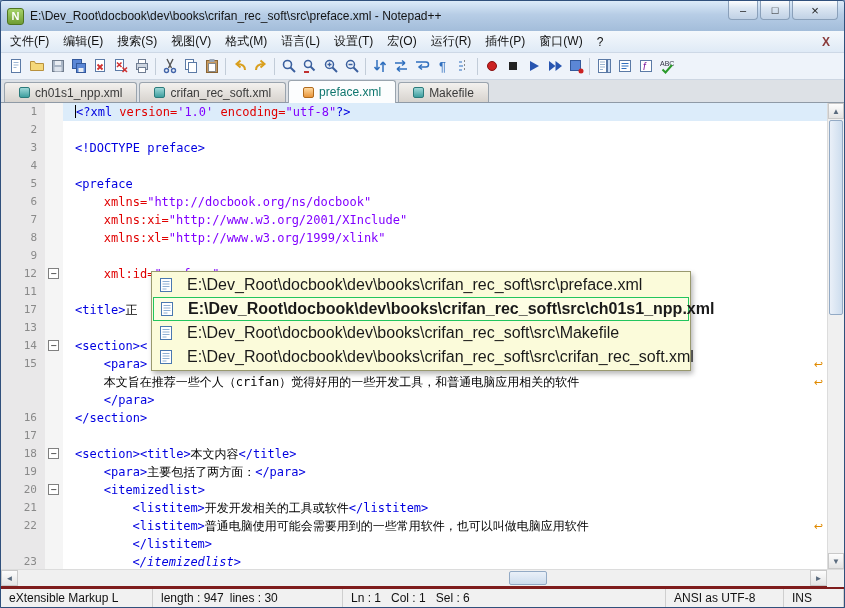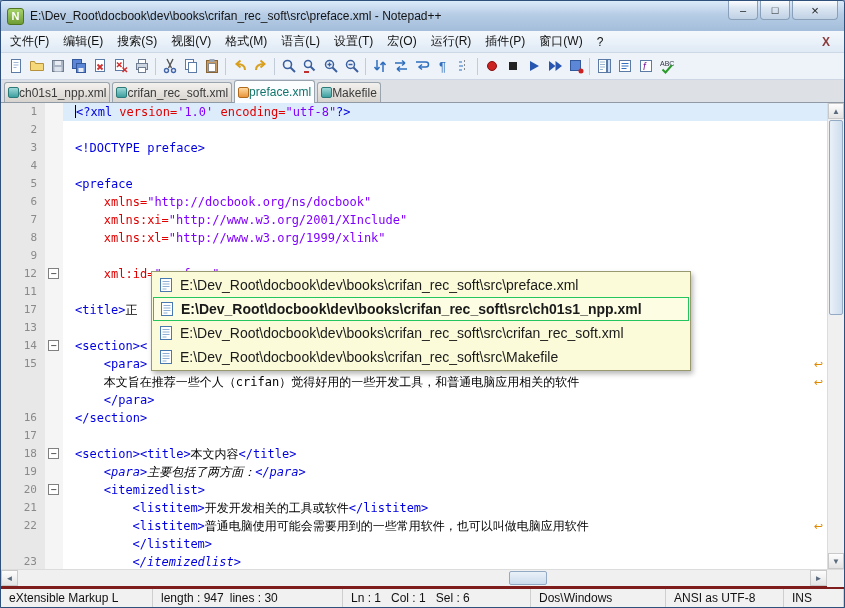--- a/index.html
+++ b/index.html
@@ -25,21 +25,21 @@
   .menu-item{padding:3px 7px;white-space:nowrap}
   .menu-x{margin-left:auto;padding:0 12px;color:#8a3a3a;font-weight:bold;font-size:12px}
   
   .toolbar{height:27px;flex:none;background:#eef3fa;display:flex;align-items:center;
            padding:0 4px;border-bottom:1px solid #cdd6e2}
   .ticon{width:21px;height:21px;display:flex;align-items:center;justify-content:center;flex:none}
   .tsep{width:1px;height:17px;background:#c2ccd8;margin:0 3px;flex:none}
   
   .tabbar{height:23px;flex:none;background:#dde1e6;display:flex;align-items:flex-end;
           padding-left:3px;border-bottom:1px solid #8f9aa6}
-  .tab{display:flex;align-items:center;font-size:12px;height:20px;padding:0 3px;
+  .tab{display:flex;align-items:center;gap:5px;font-size:12px;height:20px;padding:0 14px;
        border:1px solid #9aa4ae;border-bottom:none;background:linear-gradient(#f3f1ee,#d7d3ce);
        margin-right:2px;border-radius:3px 3px 0 0;color:#3a3a3a;white-space:nowrap}
   .tab.active{height:23px;background:#fcfdfe;margin-bottom:-1px;color:#0f766e}
   .tabicon{width:11px;height:11px;border-radius:2px;flex:none;
            background:linear-gradient(#9fd8d8,#3e9f9f);border:1px solid #2b7b7b}
   .tab.active .tabicon{background:linear-gradient(#ffd9a0,#e8953a);border-color:#b06a1d}
   
   .editor{position:relative;background:#fff;height:466px;flex:none;overflow:hidden}
   .lines{position:absolute;left:0;top:0;right:17px;bottom:0;overflow:hidden}
   .erow{display:flex;height:18px;line-height:18px;position:relative;
@@ -73,21 +73,21 @@
   
   .statusbar{height:21px;flex:none;background:#f1f1f1;border-top:3px solid #7f1d1d;display:flex;
              font-size:12px;color:#111;align-items:stretch;overflow:hidden}
   .sfield{border-right:1px solid #cfcfcf;display:flex;align-items:center;padding:0 8px;
           white-space:pre;overflow:hidden}
   .sf1{width:152px;flex:none}.sf2{width:190px;flex:none;gap:6px}
   .sf3{flex:1}.sf4{width:135px;flex:none}.sf5{width:118px;flex:none}.sf6{flex:none;width:60px}
   
   .popup{position:absolute;left:150px;top:270px;width:540px;background:#fbfbda;
          border:1px solid #99996f;box-shadow:2px 3px 5px rgba(0,0,0,.28);z-index:10;padding:1px}
-  .prow{display:flex;align-items:center;gap:8px;height:24px;padding:0 7px;font-size:14px;color:#1a1a1a}
+  .prow{display:flex;align-items:center;gap:15px;height:24px;padding:0 7px;font-size:16px;color:#1a1a1a}
   .prow.selected{font-weight:bold;border:1px solid #22c55e;background:#fdfde4}
   .picon{display:flex;align-items:center;flex:none}
 </style>
 </head>
 <body>
 
 <div class="win">
 
   <div class="titlebar">
     <span class="app-icon">N</span>
@@ -434,21 +434,21 @@
         <div class="erow">
           <span class="gut">18</span>
           <span class="foldcol">
             <span class="foldbox">−</span>
           </span>
           <span class="code" style="padding-left: 12px;"><span class="c-tag">&lt;section&gt;</span><span class="c-tag">&lt;title&gt;</span><span class="c-text">本文内容</span><span class="c-tag">&lt;/title&gt;</span></span>
         </div>
         <div class="erow">
           <span class="gut">19</span>
           <span class="foldcol"></span>
-          <span class="code" style="padding-left: 40.8px; font-style: italic;"><span class="c-tag">&lt;para&gt;</span><span class="c-text">主要包括了两方面：</span><span class="c-tag">&lt;/para&gt;</span></span>
+          <span class="code" style="padding-left: 40.8px;"><span class="c-tag">&lt;para&gt;</span><span class="c-text">主要包括了两方面：</span><span class="c-tag">&lt;/para&gt;</span></span>
         </div>
         <div class="erow">
           <span class="gut">20</span>
           <span class="foldcol">
             <span class="foldbox">−</span>
           </span>
           <span class="code" style="padding-left: 40.8px;"><span class="c-tag">&lt;itemizedlist&gt;</span></span>
         </div>
         <div class="erow">
           <span class="gut">21</span>
@@ -486,21 +486,20 @@
     <div class="hcorner"></div>
   </div>
 
   <div class="statusbar">
     <div class="sfield sf1">eXtensible Markup L</div>
     <div class="sfield sf2">
       <span>length : 947</span>
       <span>lines : 30</span>
     </div>
     <div class="sfield sf3">Ln : 1   Col : 1   Sel : 6</div>
-    <div class="sfield sf4">Dos\Windows</div>
     <div class="sfield sf5">ANSI as UTF-8</div>
     <div class="sfield sf6">INS</div>
   </div>
 
   <div class="popup" id="popup-list">
       <div class="prow">
         <span class="picon">
           <svg width="12" height="14" viewBox="0 0 12 14">
             <rect x="0.5" y="0.5" width="11" height="13" fill="#fff" stroke="#4a78b0"></rect>
             <path d="M2.5 3.5h7M2.5 6h7M2.5 8.5h7M2.5 11h4" stroke="#8fb0d4" fill="none"></path>
@@ -517,26 +516,26 @@
         </span>
         <span class="ptext">E:\Dev_Root\docbook\dev\books\crifan_rec_soft\src\ch01s1_npp.xml</span>
       </div>
       <div class="prow">
         <span class="picon">
           <svg width="12" height="14" viewBox="0 0 12 14">
             <rect x="0.5" y="0.5" width="11" height="13" fill="#fff" stroke="#4a78b0"></rect>
             <path d="M2.5 3.5h7M2.5 6h7M2.5 8.5h7M2.5 11h4" stroke="#8fb0d4" fill="none"></path>
           </svg>
         </span>
-        <span class="ptext">E:\Dev_Root\docbook\dev\books\crifan_rec_soft\src\crifan_rec_soft.xml</span>
+        <span class="ptext">E:\Dev_Root\docbook\dev\books\crifan_rec_soft\src\Makefile</span>
       </div>
       <div class="prow">
         <span class="picon">
           <svg width="12" height="14" viewBox="0 0 12 14">
             <rect x="0.5" y="0.5" width="11" height="13" fill="#fff" stroke="#4a78b0"></rect>
             <path d="M2.5 3.5h7M2.5 6h7M2.5 8.5h7M2.5 11h4" stroke="#8fb0d4" fill="none"></path>
           </svg>
         </span>
-        <span class="ptext">E:\Dev_Root\docbook\dev\books\crifan_rec_soft\src\Makefile</span>
+        <span class="ptext">E:\Dev_Root\docbook\dev\books\crifan_rec_soft\src\crifan_rec_soft.xml</span>
       </div>
     </div>
 
 </div>
 
 </body></html>

